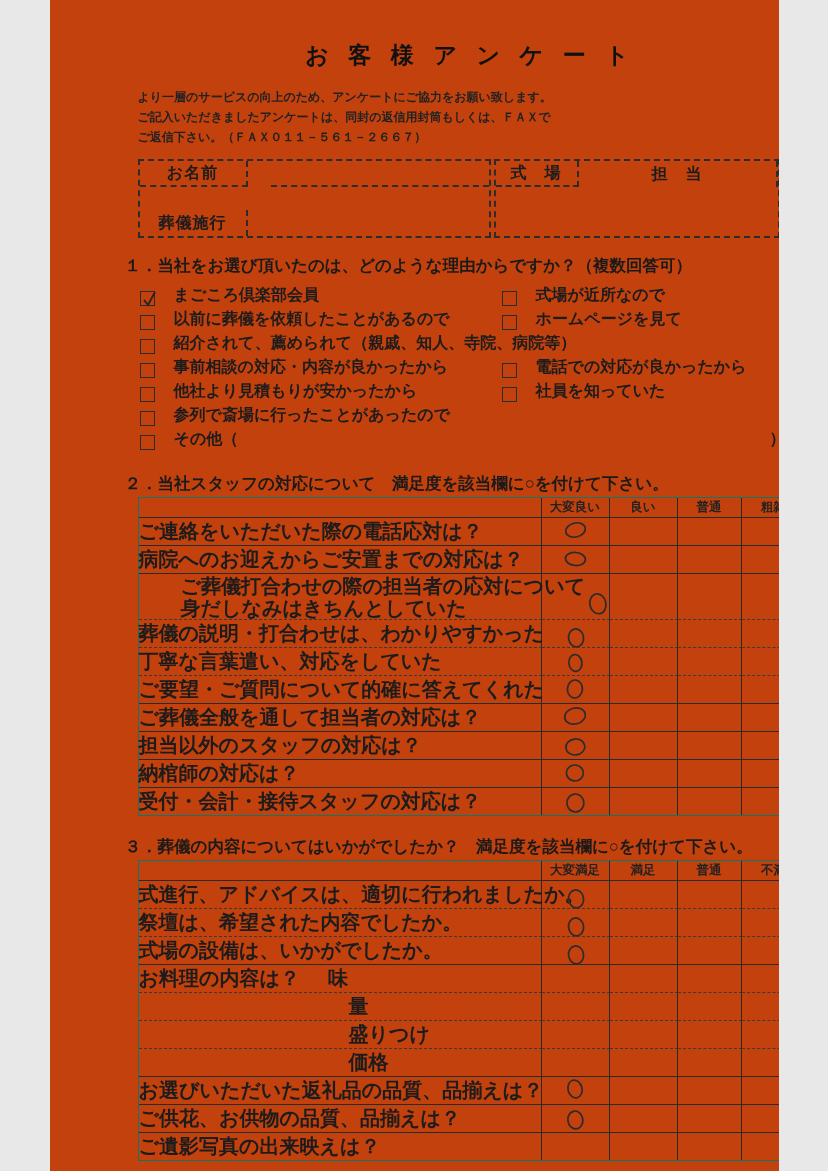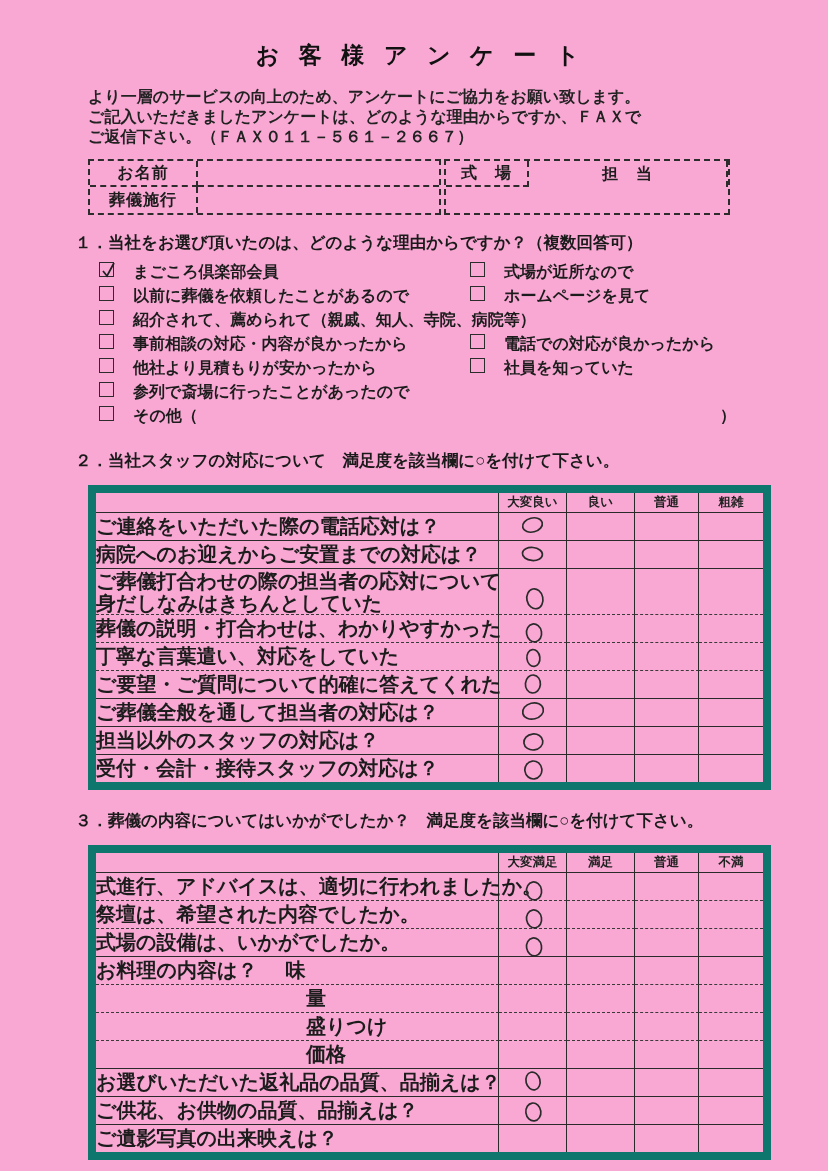--- a/index.html
+++ b/index.html
@@ -1,64 +1,64 @@
 <!DOCTYPE html>
 <html><head>
 <meta charset="utf-8">
 <style>
   * { box-sizing: border-box; margin: 0; padding: 0; }
   html,body { background:#e8e8e8; }
   body { font-family:"Liberation Sans","DejaVu Sans",sans-serif; }
   .page {
-    position:relative; width:828px; height:1171px; margin:0 auto;
-    background:#f9a8d4; color:#1c1c1c; overflow:hidden;
+    position:relative; width:729px; height:1171px; margin:0 auto;
+    background:#c2410c; color:#1c1c1c; overflow:hidden;
   }
   .content { position:absolute; left:75px; top:40px; width:685px; }
 
   
   .title { text-align:center; font-size:23px; font-weight:bold; letter-spacing:0.85em; padding-left:0.85em; color:#111; }
 
   
-  .intro { margin:16px 0 0 13px; font-size:16px; line-height:20px; font-weight:bold; color:#222; }
+  .intro { margin:16px 0 0 13px; font-size:12px; line-height:20px; font-weight:bold; color:#222; }
   .intro div { white-space:nowrap; }
 
   
   .info-wrap { display:flex; gap:3px; margin:12px 0 0 13px; }
   .ibox { border:2px dashed #2c2c2c; display:grid; grid-template-rows:26px 26px; }
-  .ibox.left  { width:353px; grid-template-columns:108px 1fr; }
+  .ibox.left  { width:353px; grid-template-columns:108px 1fr;gap:23px; }
   .ibox.right { width:286px; grid-template-columns:83px 1fr; }
   .ibox > div { display:flex; align-items:center; font-size:16px; font-weight:bold; }
   .ibox .lab { justify-content:center; border-right:2px dashed #2c2c2c; letter-spacing:1px; }
   .ibox .top { border-bottom:2px dashed #2c2c2c; }
   .ibox .val { justify-content:center; }
 
   
   .q-heading { font-size:16.5px; font-weight:bold; white-space:nowrap; color:#1a1a1a; }
   .q1-head { margin-top:17px; }
   .q1-list { margin:6px 0 0 15px; font-size:16px; font-weight:bold; }
   .q1-row { display:flex; align-items:center; height:24px; }
-  .q1-cell { display:flex; align-items:flex-start;margin-left:9px; }
+  .q1-cell { display:flex; align-items:flex-end; }
   .q1-cell.lcol { width:362px; }
   .cb { position:relative; flex:0 0 auto; width:15px; height:15px; border:1.8px solid #2c2c2c; margin-right:19px; }
   .cb svg { position:absolute; left:-2px; top:-4px; }
   .q1-label { white-space:nowrap; }
   .close-paren { margin-left:auto; margin-right:24px; }
 
   
   .q2-head { margin-top:22px; }
   .q3-head { margin-top:20px; }
-  table.rate { border-collapse:separate; border-spacing:0; border:8px solid #0f766e; margin:13px 0 0 13px; table-layout:fixed; width:667px; }
+  table.rate { border-collapse:separate; border-spacing:0; border:1px solid #0f766e; margin:2px 0 0 13px; table-layout:fixed; width:667px; }
   table.rate td, table.rate th { border-right:1.6px solid #2a2a2a; border-bottom:1.6px solid #2a2a2a; padding:0; overflow:visible; }
   table.rate tr > *:last-child { border-right:none; }
   table.rate tr:last-child > * { border-bottom:none; }
   table.rate tr.dd > * { border-bottom:1.6px dashed #3a3a3a; }
   table.rate th { height:20px; font-size:12.5px; font-weight:bold; text-align:center; vertical-align:middle; color:#222; }
   table.rate td { height:21px; vertical-align:middle; }
   td.lbl { font-size:20px; font-weight:bold; padding-left:14px; white-space:nowrap; }
-  tr.tall td { height:46px; }
+  tr.tall td { height:46px;padding-left:42px; }
   td.lbl .two-line { line-height:22px; }
   td.lbl .indent { padding-left:210px; display:block; }
   td.lbl .food { display:flex; gap:28px; }
   td.rc { text-align:center; }
   .circle { display:inline-block; line-height:0; }
   .circle.c1 { transform:rotate(-14deg); }
   .circle.c2 { transform:rotate(5deg) translateY(1px); }
   .circle.c3 { transform:rotate(-7deg) translateY(3px); }
   .circle.low { transform:rotate(-10deg) translateY(6px); }
   tr.tall td.rc .circle { transform:rotate(-12deg) translateY(9px); }
@@ -69,21 +69,21 @@
 </head>
 <body>
 
 <div class="page">
   <div class="content">
 
     <div class="title">お客様アンケート</div>
 
     <div class="intro">
       <div>より一層のサービスの向上のため、アンケートにご協力をお願い致します。</div>
-      <div>ご記入いただきましたアンケートは、どのような理由からですか、ＦＡＸで</div>
+      <div>ご記入いただきましたアンケートは、同封の返信用封筒もしくは、ＦＡＸで</div>
       <div>ご返信下さい。（ＦＡＸ０１１－５６１－２６６７）</div>
     </div>
 
     <div class="info-wrap">
       <div class="ibox left">
         <div class="lab top">お名前</div>
         <div class="val top"></div>
         <div class="lab">葬儀施行</div>
         <div class="val"></div>
       </div>
@@ -251,20 +251,29 @@
       <tr>
         <td class="lbl">担当以外のスタッフの対応は？</td>
         <td class="rc"><span class="circle c3"><svg width="24" height="20" viewBox="0 0 24 20">
                   <ellipse cx="12" cy="10" rx="9.5" ry="8" fill="none" stroke="#2b2b2b" stroke-width="1.7"></ellipse>
                 </svg></span></td>
         <td class="rc"></td>
         <td class="rc"></td>
         <td class="rc"></td>
       </tr>
       <tr>
+        <td class="lbl">納棺師の対応は？</td>
+        <td class="rc"><span class="circle c2"><svg width="22" height="20" viewBox="0 0 22 20">
+                  <ellipse cx="11" cy="10" rx="8.5" ry="8" fill="none" stroke="#2b2b2b" stroke-width="1.7"></ellipse>
+                </svg></span></td>
+        <td class="rc"></td>
+        <td class="rc"></td>
+        <td class="rc"></td>
+      </tr>
+      <tr>
         <td class="lbl">受付・会計・接待スタッフの対応は？</td>
         <td class="rc"><span class="circle c3"><svg width="22" height="22" viewBox="0 0 22 22">
                   <ellipse cx="11" cy="11" rx="8.5" ry="9" fill="none" stroke="#2b2b2b" stroke-width="1.7"></ellipse>
                 </svg></span></td>
         <td class="rc"></td>
         <td class="rc"></td>
         <td class="rc"></td>
       </tr>
     </tbody>
       </table>

